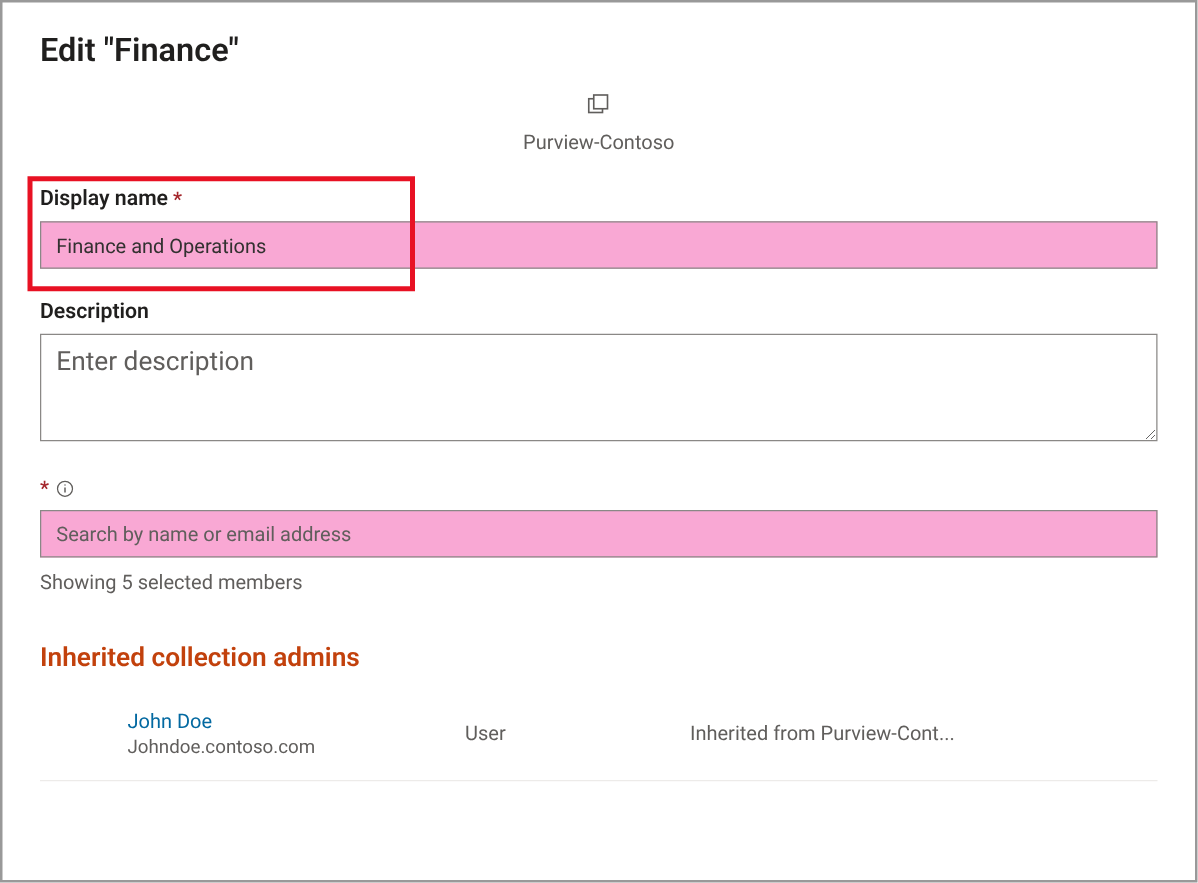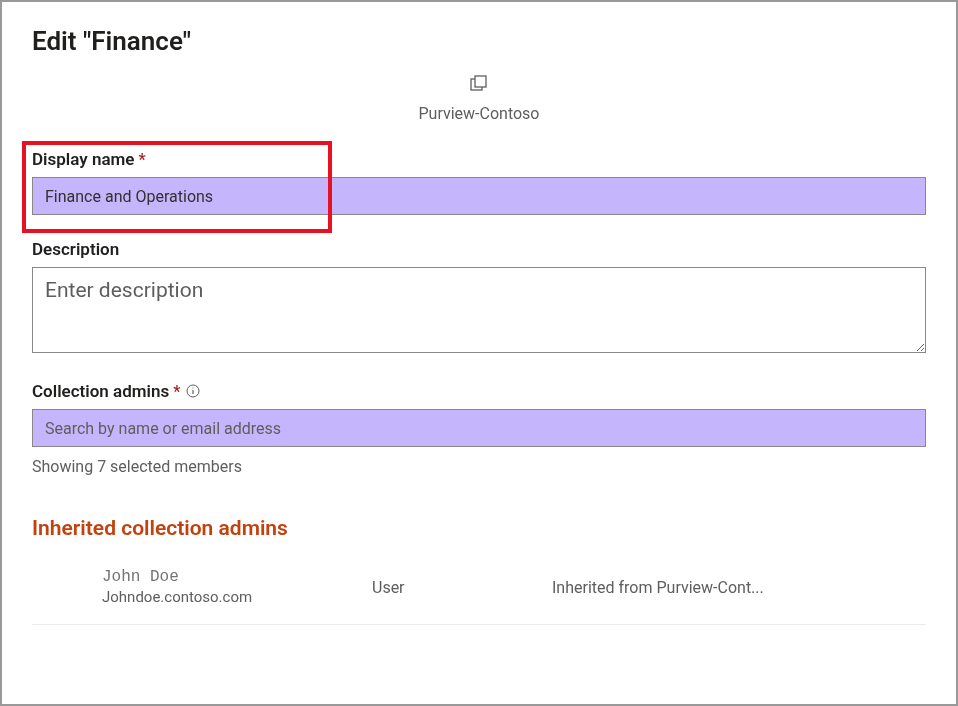--- a/index.html
+++ b/index.html
@@ -73,21 +73,21 @@
       margin-left: 2px;
     }
     .text-input {
       width: 100%;
       height: 38px;
       border: 1px solid #8a8886;
       padding: 6px 12px;
       font-size: 16px;
       font-family: inherit;
       color: #323130;
-      background: #c4b5fd;
+      background: #f9a8d4;
     }
     .text-input::placeholder {
       color: #605e5c;
     }
     .textarea-input {
       width: 100%;
       height: 86px;
       border: 1px solid #8a8886;
       padding: 10px 12px;
       font-size: 21px;
@@ -116,22 +116,21 @@
       align-items: center;
       padding: 8px 0 18px 0;
       border-bottom: 1px solid #edebe9;
     }
     .admin-name-col {
       flex: 0 0 340px;
       padding-left: 70px;
     }
     .admin-name {
       font-size: 16px;
-      color: #737373;
-      font-family: Liberation Mono, monospace;
+      color: #0369a1;
     }
     .admin-email {
       font-size: 15px;
       color: #605e5c;
       margin-top: 2px;
     }
     .admin-type-col {
       flex: 0 0 180px;
       font-size: 16px;
       color: #605e5c;
@@ -171,32 +170,31 @@
 
 <div class="field-section">
   <div class="field-label">
     <span>Description</span>
   </div>
   <textarea class="textarea-input" placeholder="Enter description" style=""></textarea>
 </div>
 
 <div class="field-section collection-admins-section">
   <div class="field-label">
-    <span>Collection admins</span>
     <span class="required-star">*</span>
     <span class="info-icon">
       <svg width="14" height="14" viewBox="0 0 14 14" fill="none" stroke="#605e5c" stroke-width="1">
         <circle cx="7" cy="7" r="6"></circle>
         <line x1="7" y1="6" x2="7" y2="10" stroke-width="1.2"></line>
         <circle cx="7" cy="4" r="0.6" fill="#605e5c" stroke="none"></circle>
       </svg>
     </span>
   </div>
   <input type="text" class="text-input" placeholder="Search by name or email address" style="">
-  <div class="helper-text">Showing 7 selected members</div>
+  <div class="helper-text">Showing 5 selected members</div>
 </div>
 
 <h2 class="section-heading">Inherited collection admins</h2>
 
 <div class="admin-row">
   <div class="admin-name-col">
     <div class="admin-name">John Doe</div>
     <div class="admin-email">Johndoe.contoso.com</div>
   </div>
   <div class="admin-type-col">User</div>

